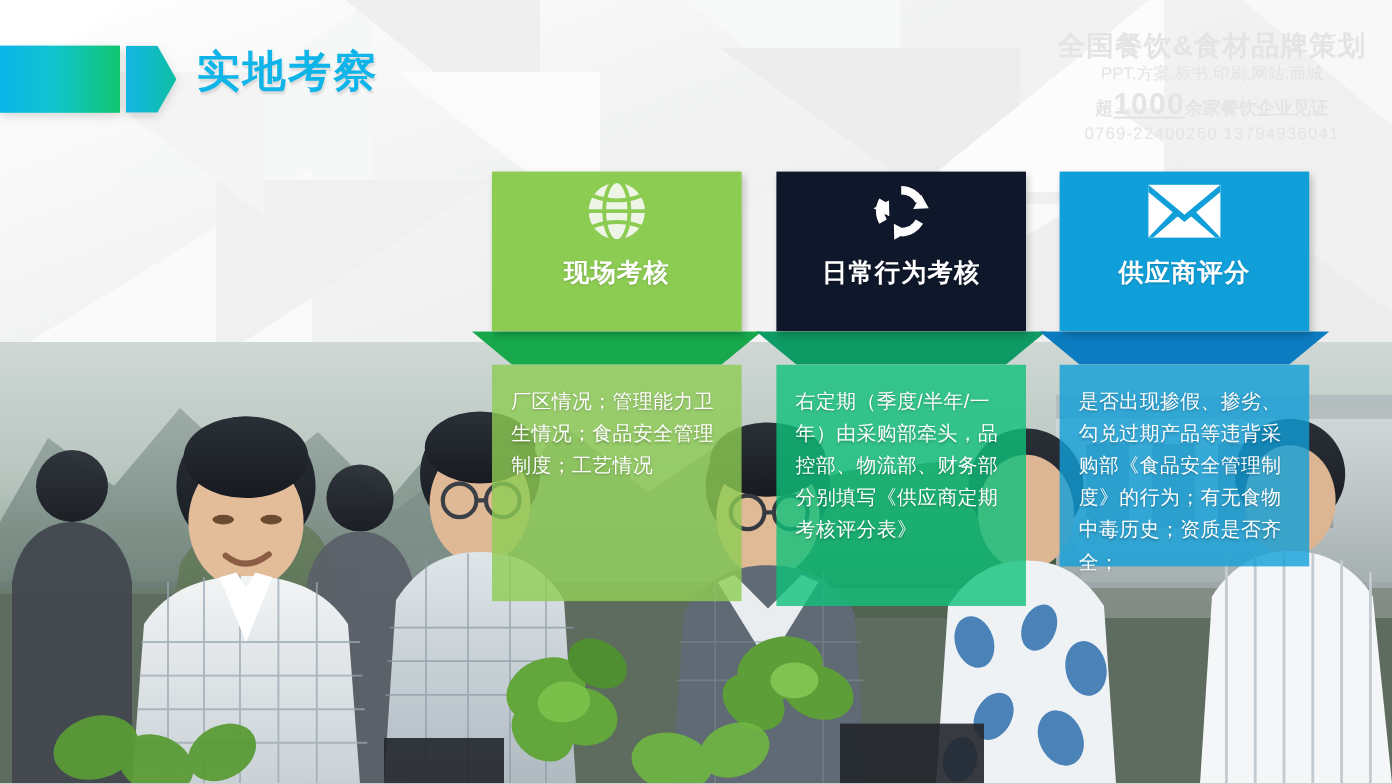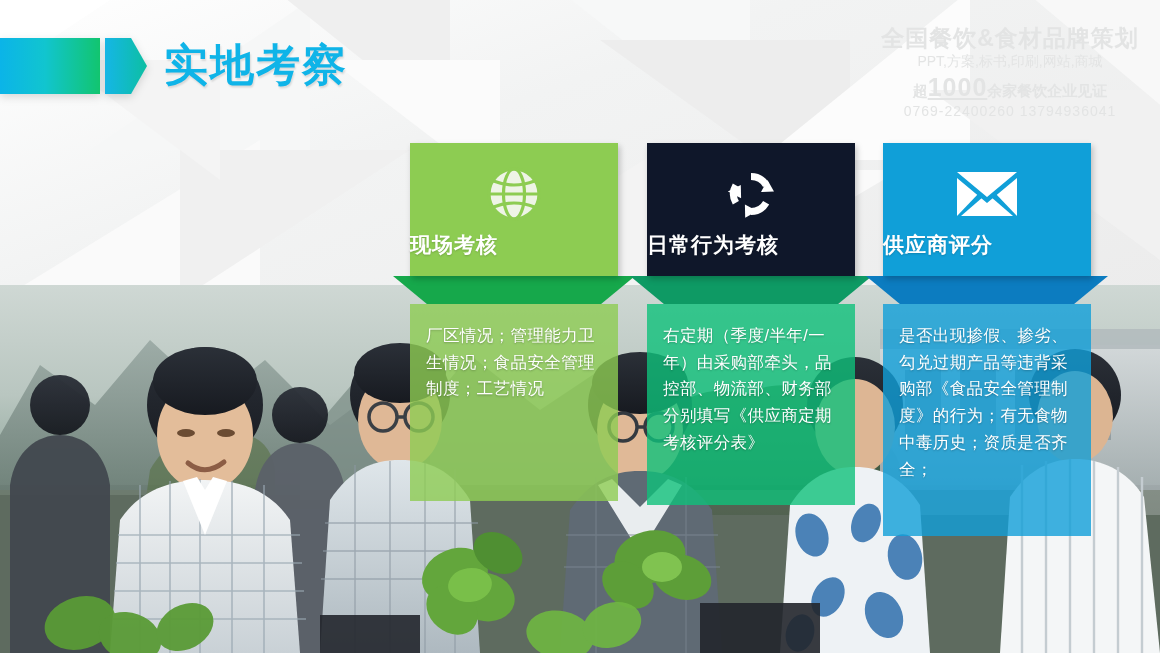--- a/index.html
+++ b/index.html
@@ -65,21 +65,21 @@
   }
   .ribbon-gap { width: 5px; }
   .ribbon-arrow {
     width: 42px;
     background: linear-gradient(90deg, #15b6e6 0%, #0dbfa2 100%);
     clip-path: polygon(0 0, 62% 0, 100% 50%, 62% 100%, 0 100%);
   }
   .slide-title {
     position: absolute;
     left: 164px; top: 36px;
-    font-size: 44px;
+    font-size: 36px;
     font-weight: bold;
     letter-spacing: 2px;
     color: #0fb4e8;
     text-shadow: 1px 2px 2px rgba(0,0,0,0.12);
     white-space: nowrap;
   }
 
   
   .watermark {
     position: absolute;
@@ -114,21 +114,22 @@
     width: 208px;
   }
   .col-1 { left: 410px; }
   .col-2 { left: 647px; }
   .col-3 { left: 883px; }
 
   .card {
     position: relative;
     height: 133px;
     box-sizing: border-box;
-    padding-top: 22px;
+    padding-top: 4px;
+    text-align: center;
     box-shadow: 2px 3px 6px rgba(0,0,0,0.22);
     z-index: 3;
   }
   .card-icon {
     height: 58px;
     display: flex;
     align-items: center;
     justify-content: center;
   }
   .card-icon svg { display: block; }
@@ -161,21 +162,21 @@
     box-sizing: border-box;
     padding: 18px 16px 20px 16px;
     color: #ffffff;
     font-size: 16.5px;
     line-height: 1.62;
     letter-spacing: 0.4px;
     text-shadow: 0 1px 2px rgba(0,0,0,0.25);
   }
   .panel-1 { height: 197px; background: rgba(141,204,82,0.80); }
   .panel-2 { height: 201px; background: rgba(15,192,122,0.80); }
-  .panel-3 { height: 232px; background: rgba(16,159,216,0.80); }
+  .panel-3 { height: 168px; background: rgba(16,159,216,0.80); font-family: Liberation Serif, serif; }
 
   .panel p { margin: 0; }
 </style>
 </head>
 <body>
 
 <div class="slide">
 
   <div class="bg-top">
     <div class="poly p1"></div>

